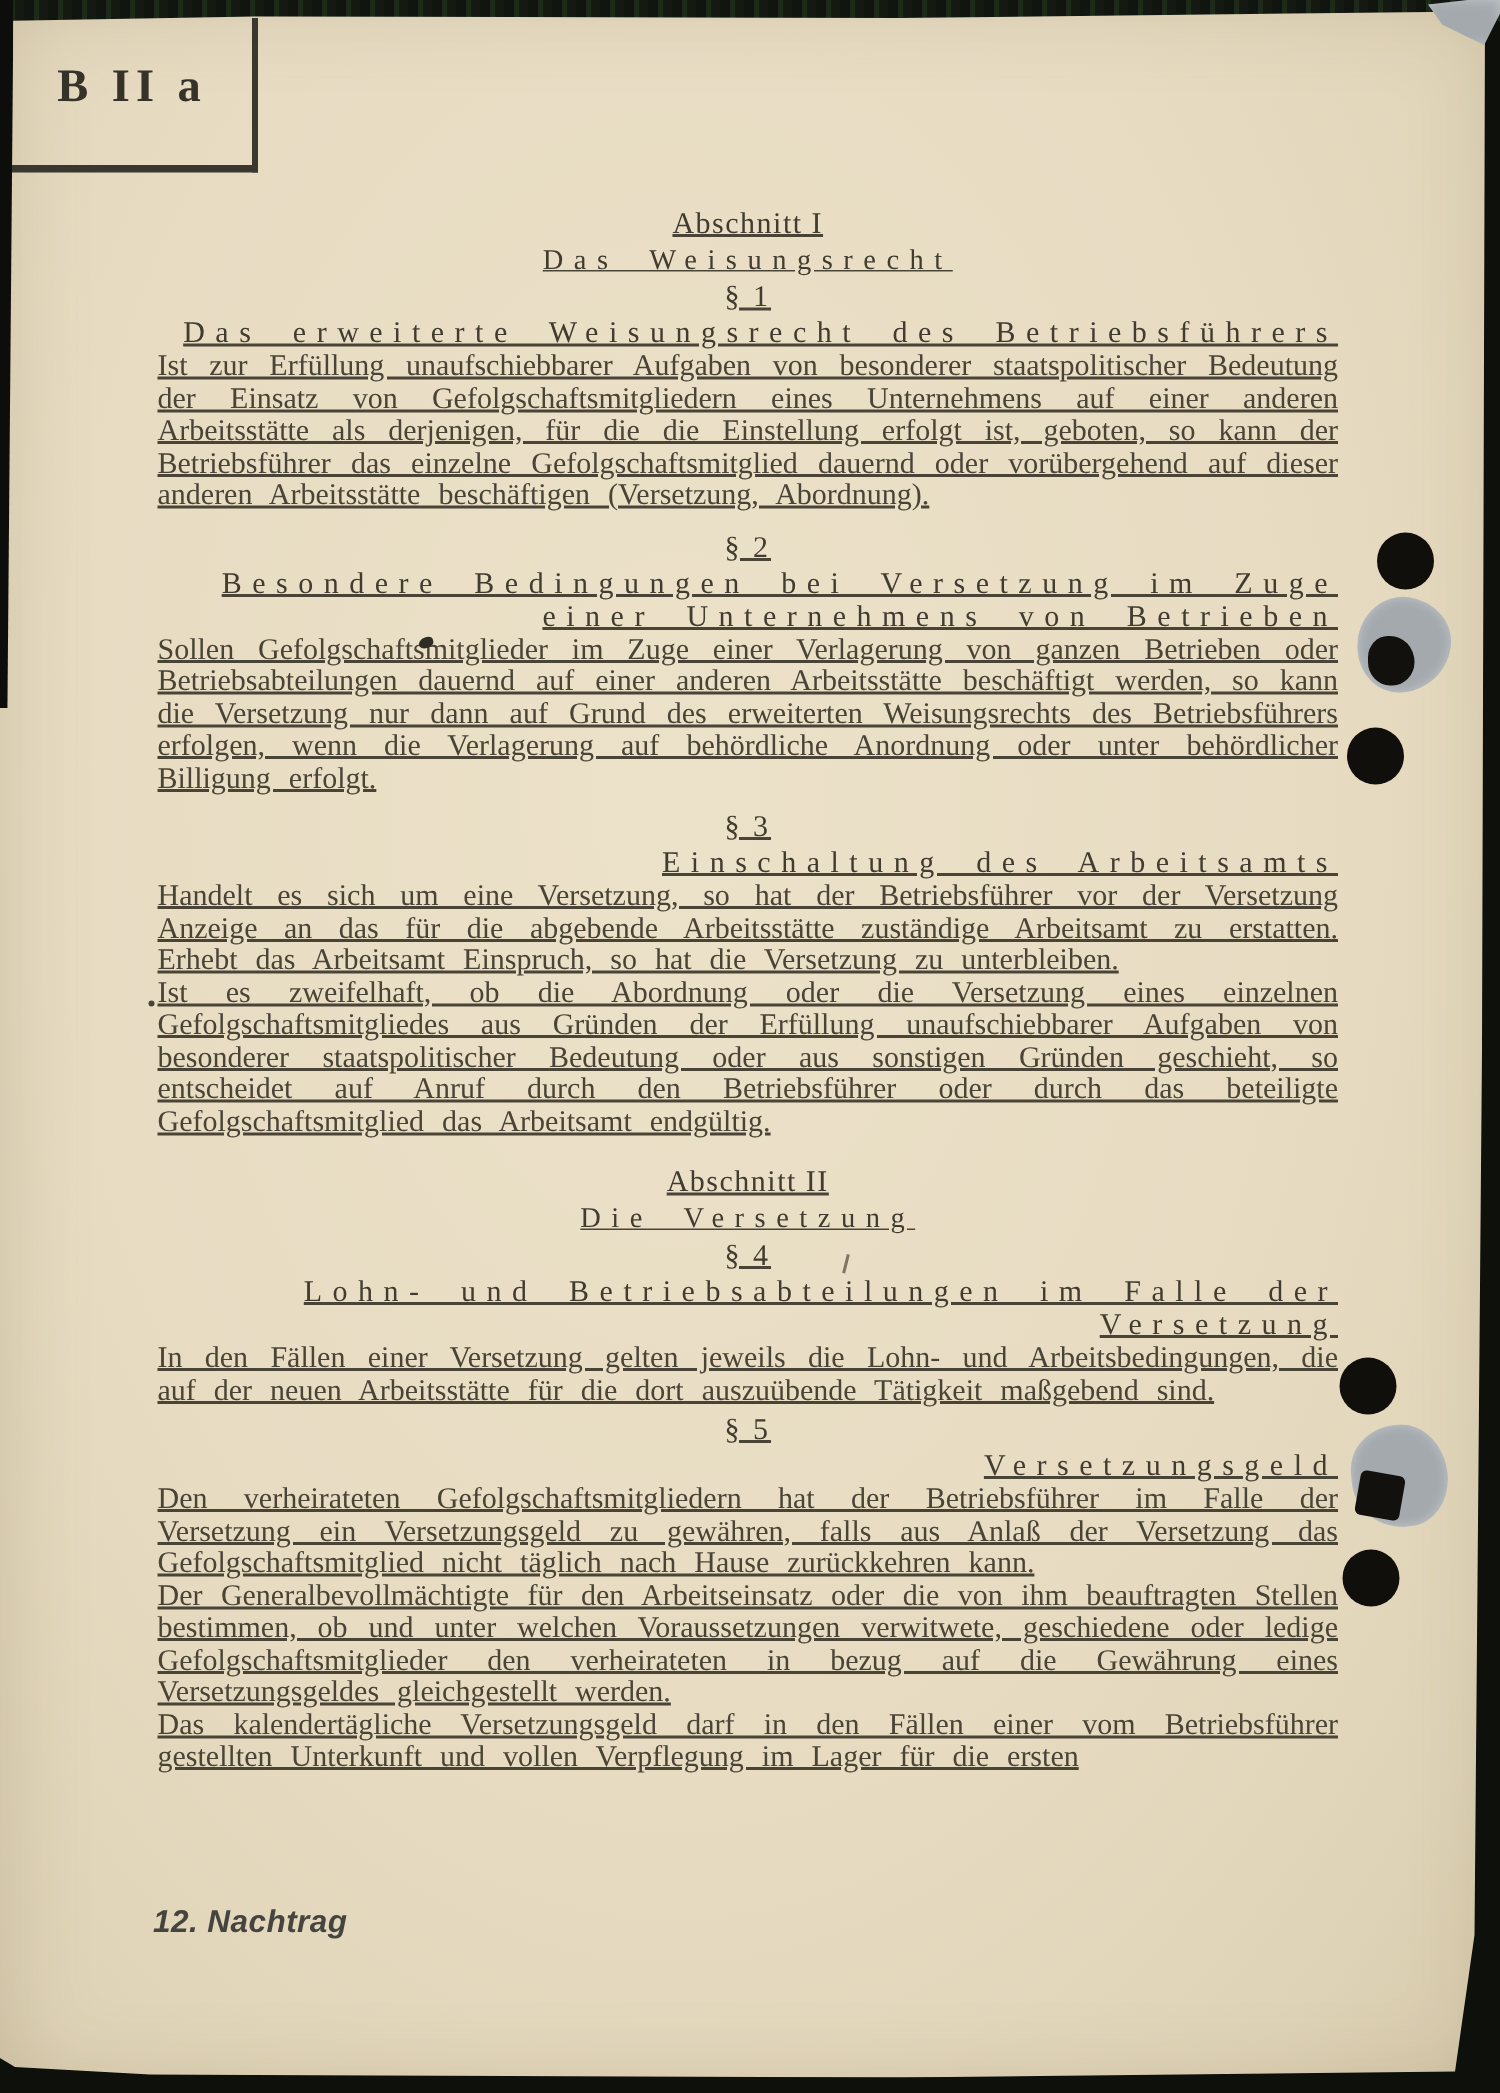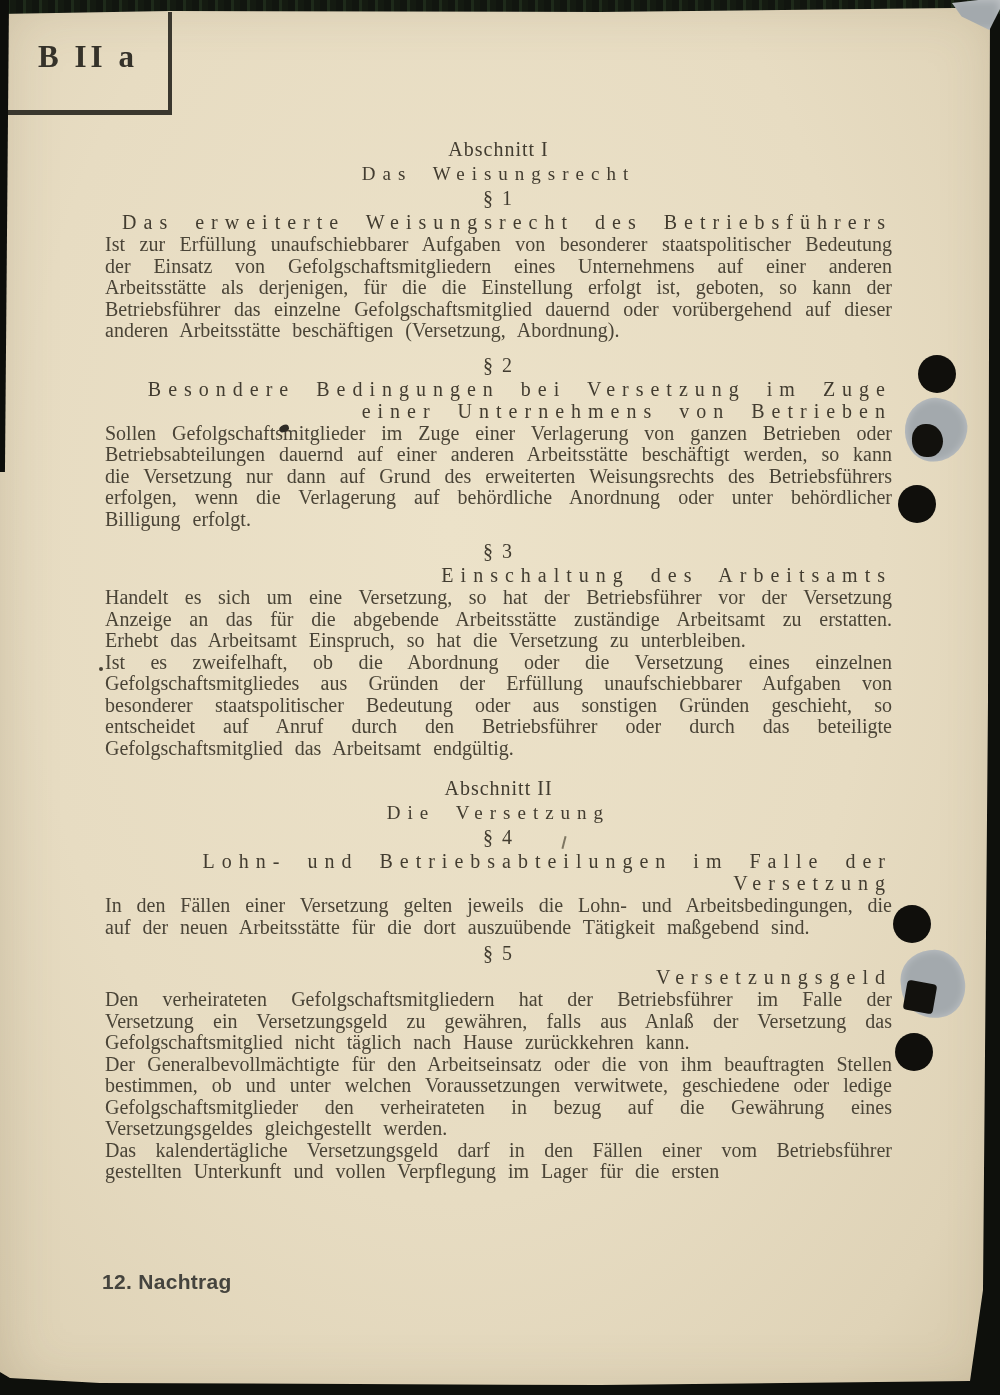--- a/index.html
+++ b/index.html
@@ -36,40 +36,40 @@
     font-size:31px;font-weight:bold;color:#35322a;letter-spacing:4px;
     transform:translateY(-4px);
   }
   .pagenum{
     position:absolute;left:105px;top:88px;width:787px;text-align:center;
     font-size:21px;color:#454034;letter-spacing:2px;word-spacing:6px;
   }
   
   .content{
     position:absolute;left:105px;top:138px;width:787px;
-    color:#4a4437;font-size:20px;line-height:21.5px;
+    color:#4a4437;font-size:20px;line-height:21.5px;text-decoration:underline;
   }
   .sec-num{text-align:center;font-size:20px;line-height:22px;margin:0 0 3px;color:#423c30;letter-spacing:1px;}
   .sec-title{text-align:center;font-size:19px;line-height:22px;margin:0 0 2px;color:#423c30;
     letter-spacing:7px;word-spacing:9px;}
   .art-num{text-align:center;font-size:20px;line-height:22px;margin:2px 0 2px;color:#423c30;letter-spacing:2px;}
   .art-heading{text-align:right;font-size:20px;line-height:22px;margin:0 0 1px;color:#423c30;
     letter-spacing:7px;word-spacing:9px;}
   .content p{
     margin:0;text-align:justify;word-spacing:7px;
   }
   .content p:last-child{margin-bottom:0;}
   .gap12{margin-top:12px;}
   .gap10{margin-top:10px;}
   .gap18{margin-top:18px;}
   .gap4{margin-top:4px;}
   .footer-note{
     position:absolute;left:102px;top:1270px;
     font-family:"Liberation Sans","DejaVu Sans",sans-serif;
-    font-weight:bold;font-size:21px;color:#45443e;letter-spacing:.3px;
+    font-weight:bold;font-size:21px;color:#45443e;letter-spacing:.3px;font-style:italic;
   }
   
   .punch{position:absolute;width:38px;height:38px;border-radius:50%;background:#100f0c;}
   .punch.p1{left:918px;top:355px;}
   .punch.p2{left:898px;top:485px;}
   .punch.p3{left:893px;top:905px;}
   .punch.p4{left:895px;top:1033px;}
   
   .tape{position:absolute;background:#a3a9ad;box-shadow:inset 0 0 8px rgba(255,255,255,.35);}
   .tape.t1{left:905px;top:398px;width:62px;height:64px;border-radius:48% 52% 55% 45%/50% 45% 55% 50%;transform:rotate(8deg);}

